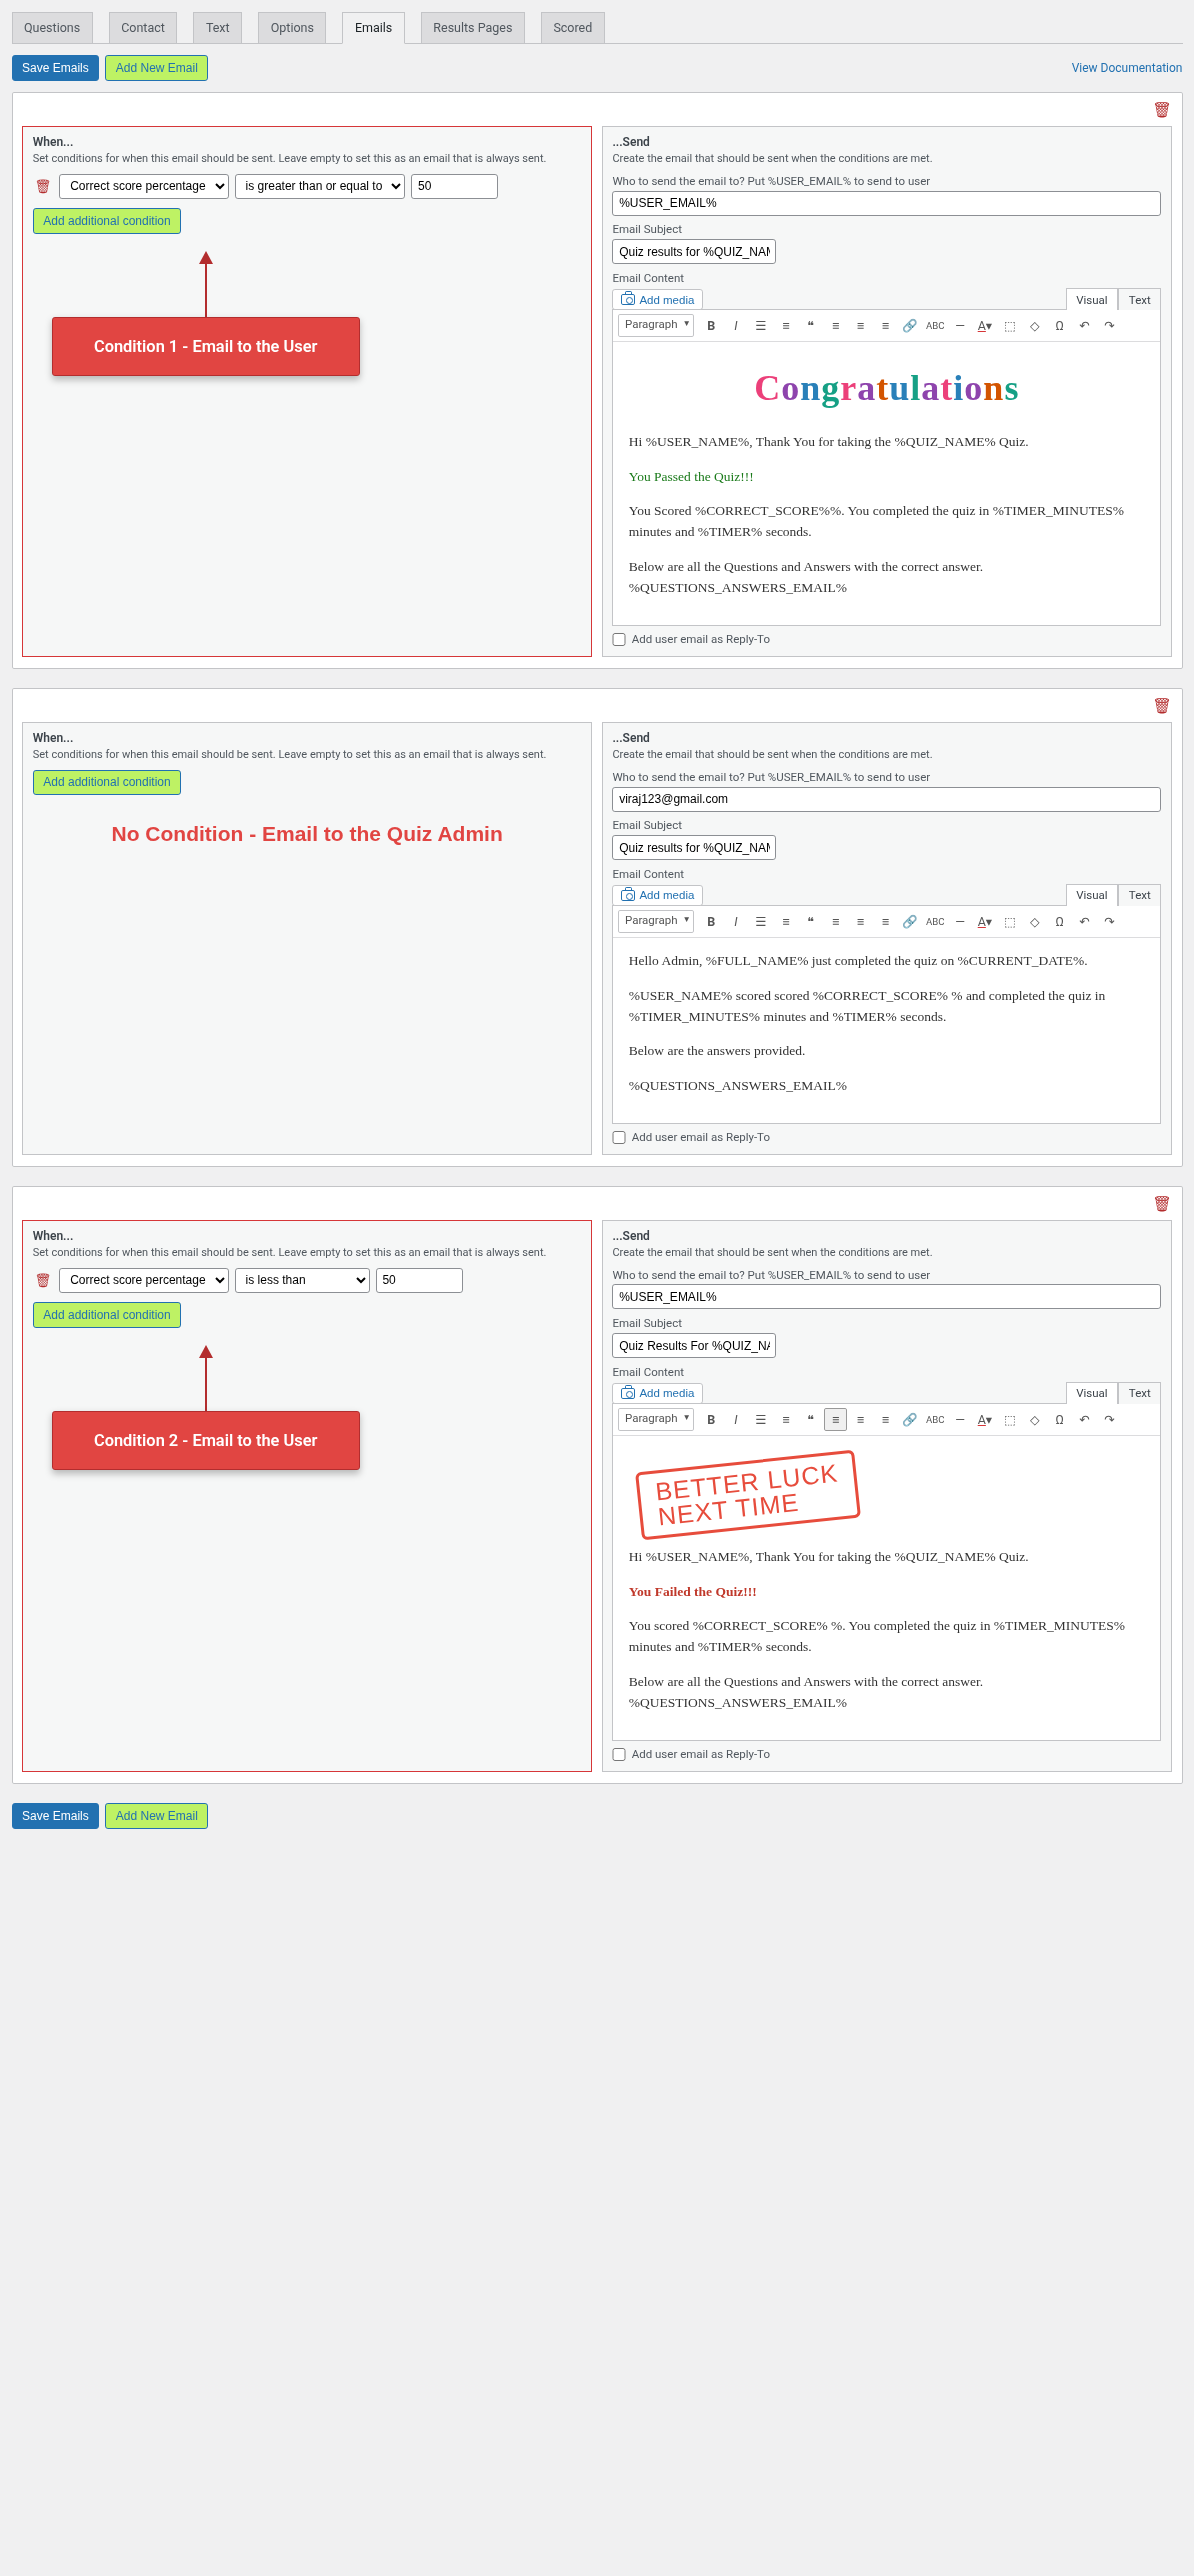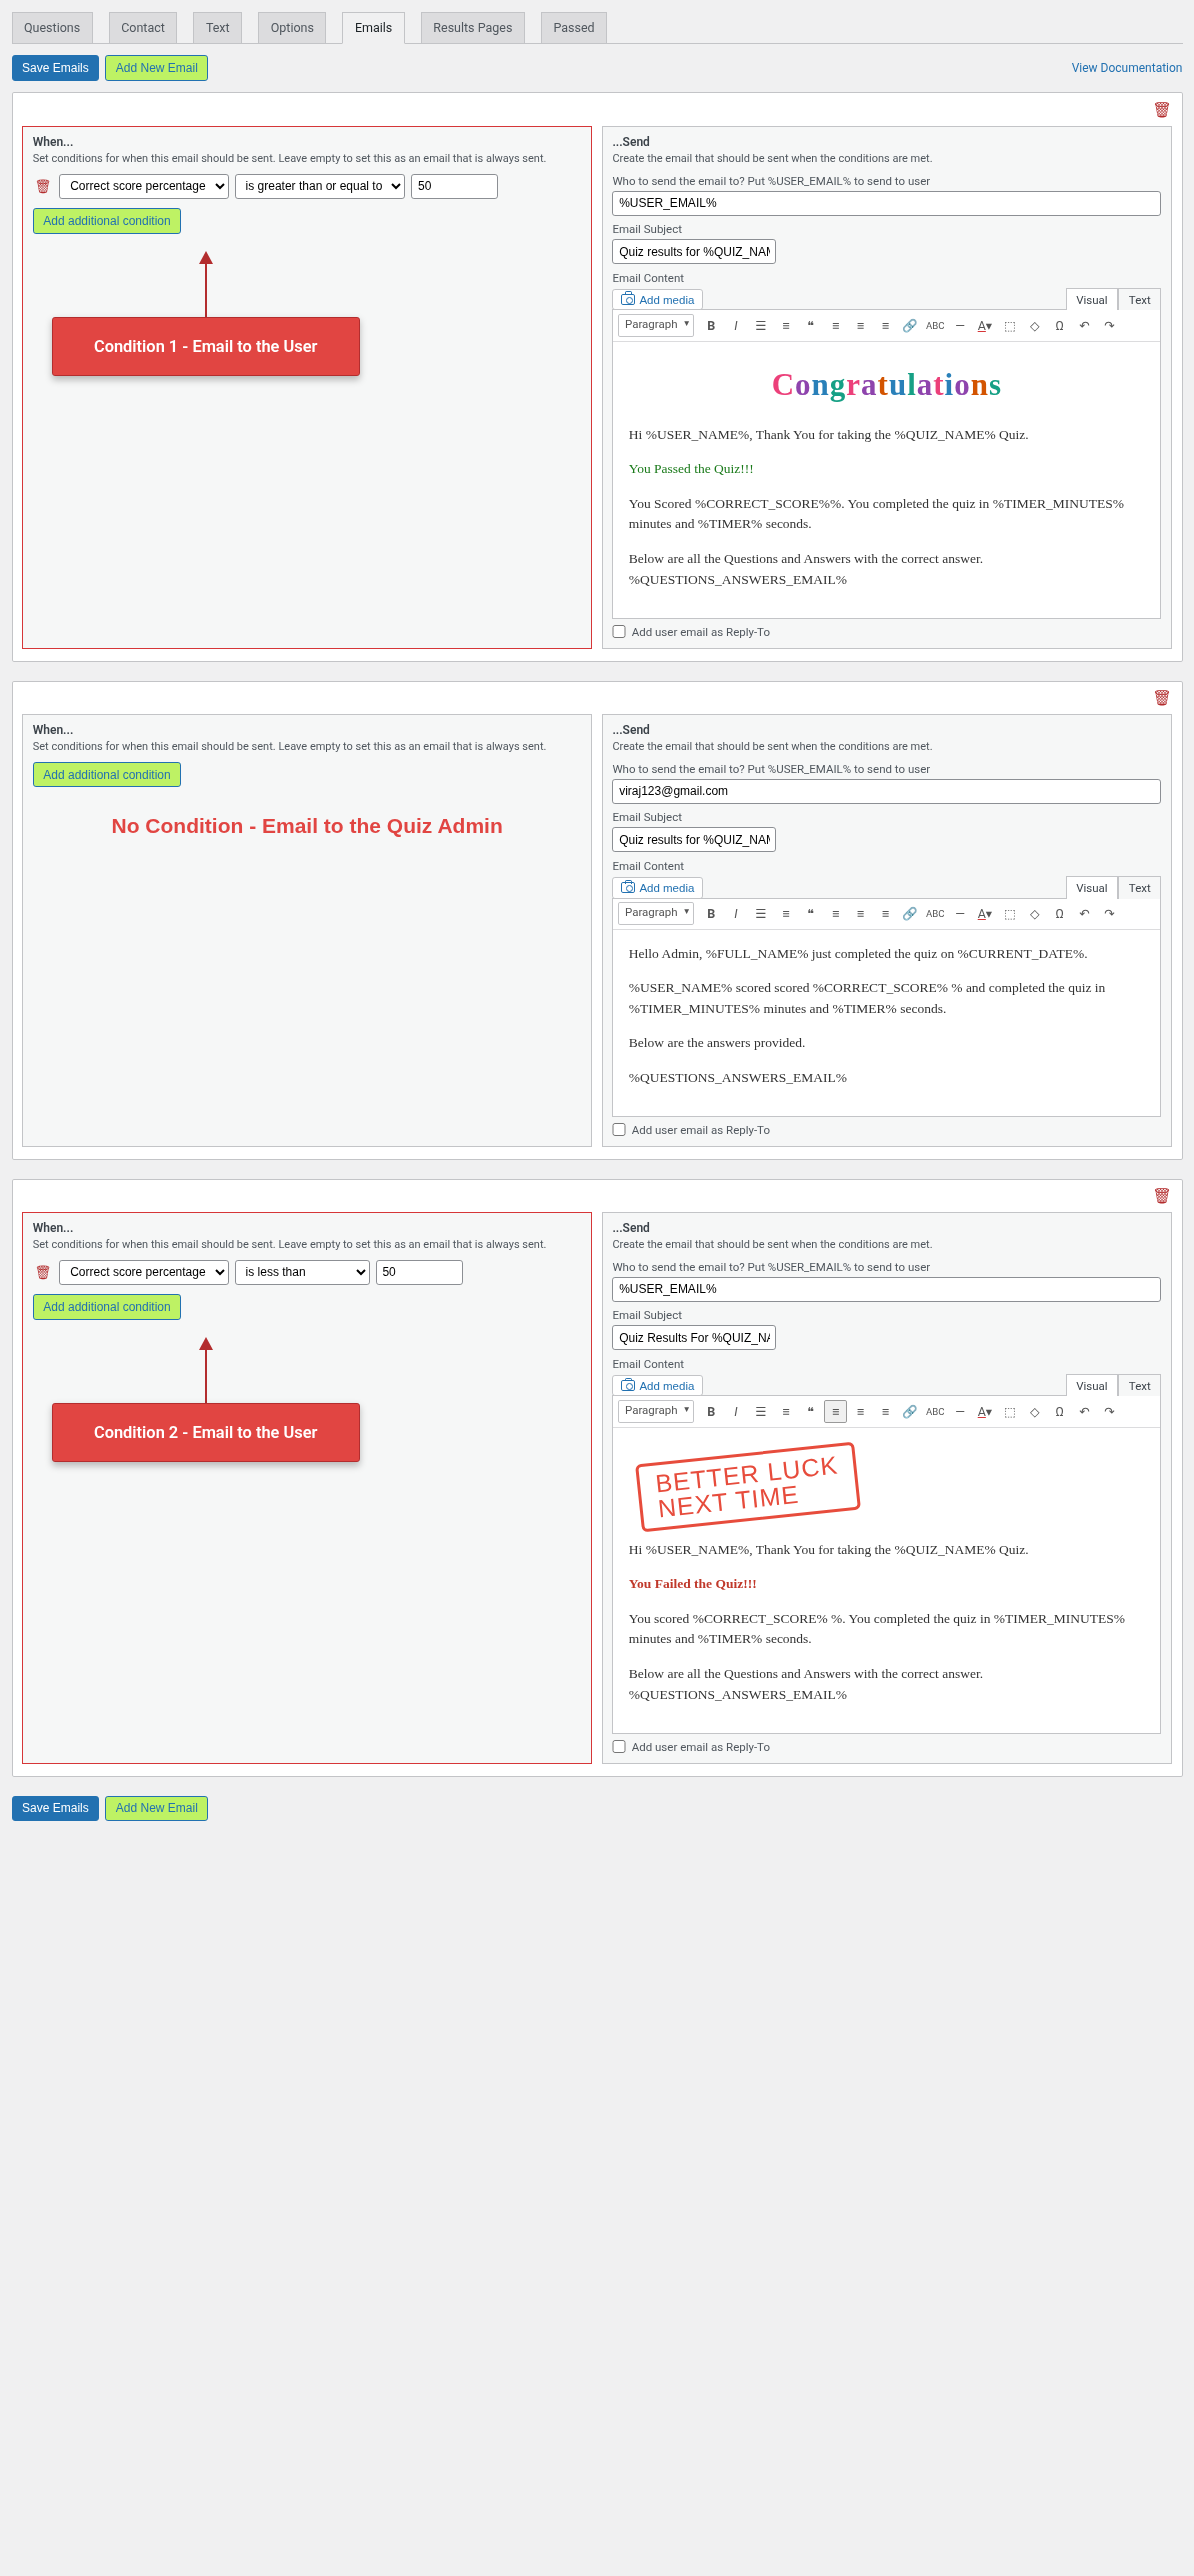--- a/index.html
+++ b/index.html
@@ -39,39 +39,39 @@
   .tb-select:after{content:"▾";position:absolute;right:3.8px;top:1.9px;font-size:9.6px}
   .ed-body{padding:13.5px 15.4px;font-family:Georgia,serif;font-size:13.5px;color:#333;min-height:144px;line-height:1.55}
   .ed-body p{margin:0 0 13.5px}
   .chk{display:flex;align-items:center;gap:5.8px;font-size:11.5px;color:#50575e;margin-top:5.8px}
   .chk input{width:13.5px;height:13.5px}
   .annot{position:relative;margin:17.3px 0 0 19px;width:308px}
   .annot-arrowline{width:1.9px;height:53px;background:#b32d2e;margin:0 auto}
   .annot-arrowhead{width:0;height:0;border-left:7.7px solid transparent;border-right:7.7px solid transparent;border-bottom:13.5px solid #b32d2e;margin:0 auto}
   .annot-box{background:#e14542;color:#fff;border:1px solid #b32d2e;border-radius:2.9px;padding:19px 9.6px;text-align:center;font-size:16.4px;font-weight:600;box-shadow:0 3.8px 7.7px rgba(0,0,0,.25)}
   .annot-free{color:#e14542;font-size:21px;font-weight:700;text-align:center;margin:27px 19px 0;font-family:Arial,sans-serif}
-  .congrats{font-family:"Comic Sans MS",cursive;font-size:31px;font-weight:700;text-align:center;margin:5.8px 0 15.4px;letter-spacing:1px}
+  .congrats{font-family:"Comic Sans MS",cursive;font-size:36px;font-weight:700;text-align:center;margin:5.8px 0 15.4px;letter-spacing:1px}
   .congrats span:nth-child(1){color:#ec407a}.congrats span:nth-child(2){color:#8e44ad}.congrats span:nth-child(3){color:#2980b9}.congrats span:nth-child(4){color:#16a085}.congrats span:nth-child(5){color:#ec407a}.congrats span:nth-child(6){color:#8e44ad}.congrats span:nth-child(7){color:#d35400}.congrats span:nth-child(8){color:#2980b9}.congrats span:nth-child(9){color:#16a085}.congrats span:nth-child(10){color:#8e44ad}.congrats span:nth-child(11){color:#ec407a}.congrats span:nth-child(12){color:#2980b9}.congrats span:nth-child(13){color:#8e44ad}.congrats span:nth-child(14){color:#d35400}.congrats span:nth-child(15){color:#16a085}
   .stamp{display:inline-block;border:3.8px solid #e74c3c;border-radius:5.8px;padding:5.8px 15.4px;transform:rotate(-6deg);margin:11.5px 0 19px 9.6px}
   .stamp-line{font-family:Impact,sans-serif;font-size:25px;color:#e74c3c;letter-spacing:1px;line-height:1}
   .icon-cam{width:13.5px;height:10.6px;border:1.4px solid currentColor;border-radius:1.9px;position:relative;display:inline-block}
   .icon-cam:before{content:"";position:absolute;top:-3.8px;left:2.9px;width:4.8px;height:2.9px;border:1.4px solid currentColor;border-bottom:none;border-radius:1.9px 1.9px 0 0}
   .icon-cam:after{content:"";position:absolute;top:1.9px;left:3.8px;width:4.8px;height:4.8px;border:1.4px solid currentColor;border-radius:50%}
 </style>
 </head>
 <body>
 
 <div class="tabs">
   <div class="tab">Questions</div>
   <div class="tab">Contact</div>
   <div class="tab">Text</div>
   <div class="tab">Options</div>
   <div class="tab active">Emails</div>
   <div class="tab">Results Pages</div>
-  <div class="tab">Passed</div>
+  <div class="tab">Scored</div>
 </div>
 
 <div class="btnrow">
   <button class="btn primary">Save Emails</button>
   <button class="btn">Add New Email</button>
   <span class="doc-link">View Documentation</span>
 </div>
 
 <div class="card">
   <span class="card-del">🗑</span>

